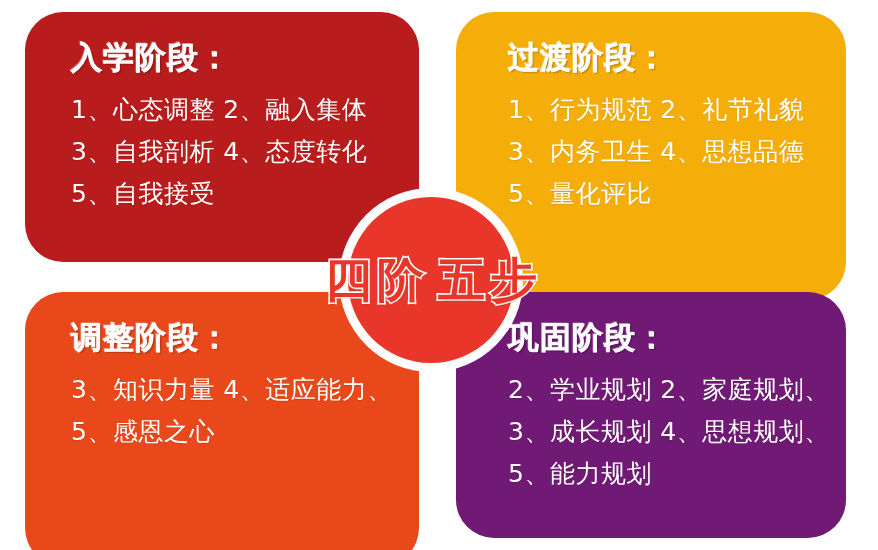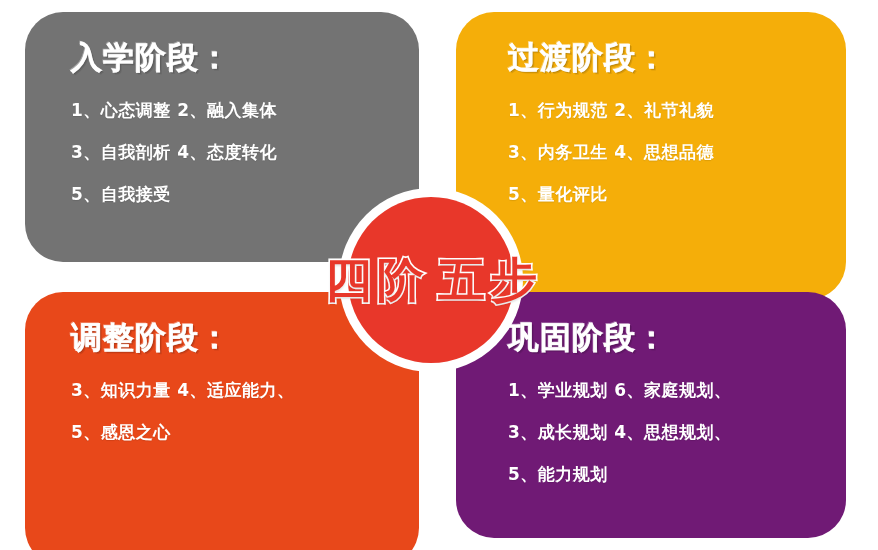--- a/index.html
+++ b/index.html
@@ -23,21 +23,21 @@
   }
 
   
   .panel {
     position: absolute;
     border-radius: 38px;
     box-sizing: border-box;
     overflow: hidden;
   }
 
-  .panel-tl { left: 25px;  top: 12px;  width: 394px; height: 250px; background: #737373; }
+  .panel-tl { left: 25px;  top: 12px;  width: 394px; height: 250px; background: #b91c1c; }
   .panel-tr { left: 456px; top: 12px;  width: 390px; height: 288px; background: #f5ae09; }
   .panel-bl { left: 25px;  top: 292px; width: 394px; height: 274px; background: #e8481a; }
   .panel-br { left: 456px; top: 292px; width: 390px; height: 246px; background: #701a75; }
 
   .panel-inner {
     position: absolute;
     left: 0; right: 0; top: 0;
     padding-left: 46px;
     padding-right: 14px;
   }
@@ -57,27 +57,26 @@
        2px 2px 0 rgba(0,0,0,0.10),
       -1px -1px 0 rgba(255,255,255,0.35);
     -webkit-text-stroke: 0.6px rgba(255,255,255,0.8);
   }
 
   .panel-lines {
     margin-top: 16px;
   }
   .panel-line {
     font-family: "DejaVu Sans", "Liberation Sans", sans-serif;
-    font-size: 17px;
+    font-size: 25px;
     line-height: 42px;
     color: #ffffff;
     white-space: nowrap;
     letter-spacing: 0.5px;
     text-shadow: 0 1px 1px rgba(0,0,0,0.10);
-    font-weight: bold;
   }
 
   
   .panel-tl .panel-inner { top: 30px; }
   .panel-tr .panel-inner { top: 30px; }
   .panel-bl .panel-inner { top: 30px; }
   .panel-br .panel-inner { top: 30px; }
 
   
   .center-badge {
@@ -152,21 +151,21 @@
         <div class="panel-line">3、知识力量  4、适应能力、</div>
         <div class="panel-line">5、感恩之心</div>
       </div>
     </div>
   </div>
 
   <div class="panel panel-br">
     <div class="panel-inner">
       <div class="panel-title">巩固阶段：</div>
       <div class="panel-lines">
-        <div class="panel-line">1、学业规划  6、家庭规划、</div>
+        <div class="panel-line">2、学业规划  2、家庭规划、</div>
         <div class="panel-line">3、成长规划  4、思想规划、</div>
         <div class="panel-line">5、能力规划</div>
       </div>
     </div>
   </div>
 
   <div class="center-badge">
     <div class="center-disc">
       <div class="badge-line">四阶</div>
       <div class="badge-line">五步</div>

